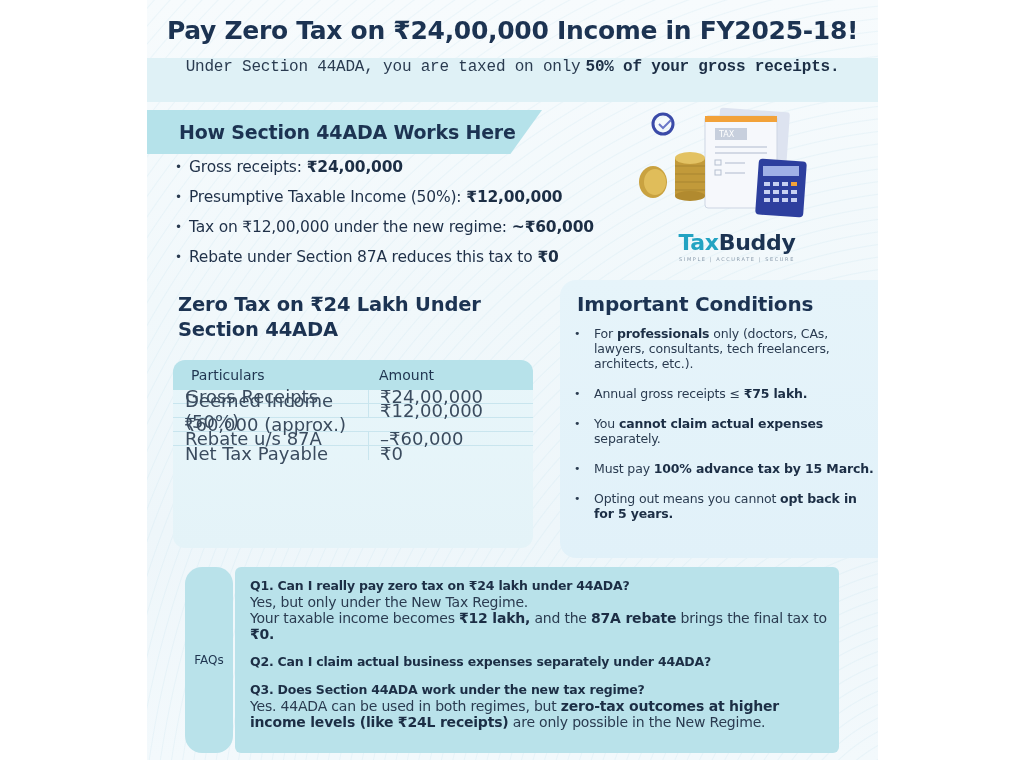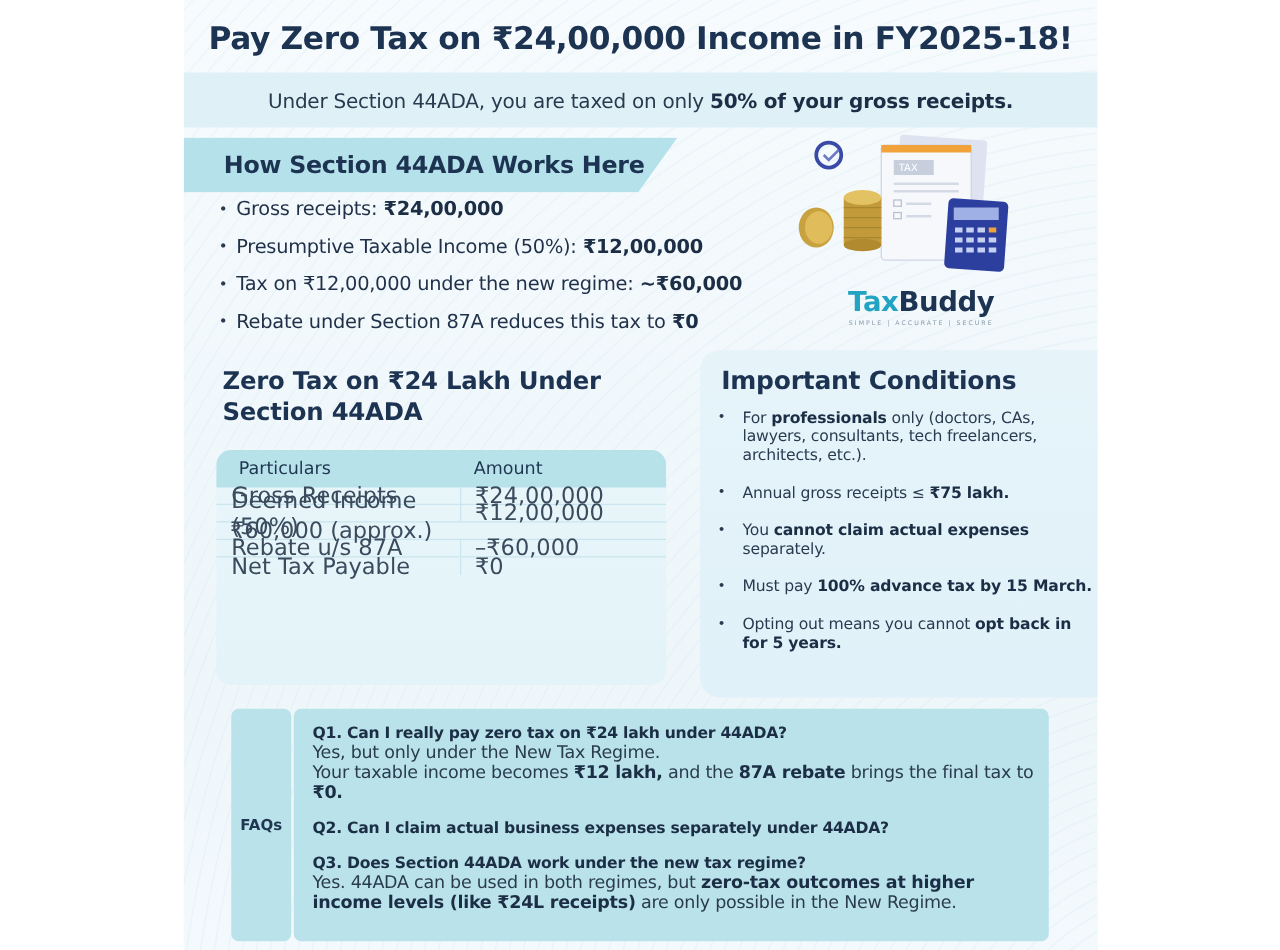--- a/index.html
+++ b/index.html
@@ -17,22 +17,22 @@
         repeating-radial-gradient(ellipse at 110% 120%, rgba(180,215,230,0.0) 0px, rgba(180,215,230,0.0) 9px, rgba(190,222,235,0.35) 10px, rgba(180,215,230,0.0) 11px);
       opacity: 0.6;
     }
 
     .title {
       position: absolute; left: 0; top: 16px; width: 731px; text-align: center;
       font-size: 25px; font-weight: bold; color: #1c3352; letter-spacing: -0.3px;
     }
     .subtitle-band {
       position: absolute; left: 0; top: 58px; width: 731px; height: 44px;
-      background: #dff1f6; display: flex; align-items: center; justify-content: center;
-      font-size: 16px; color: #2a3b50; letter-spacing: -0.2px;
+      background: #dff1f6; display: flex; justify-content: center;
+      font-size: 16px; color: #2a3b50; letter-spacing: -0.2px; font-family: Liberation Mono, monospace;
     }
     .subtitle-band b { font-weight: bold; color: #1c2e45; margin-left: 5px; }
 
     .how-band {
       position: absolute; left: 0; top: 110px; width: 395px; height: 44px;
       background: #b5e2ea;
       clip-path: polygon(0 0, 100% 0, 92% 100%, 0 100%);
       display: flex; align-items: center; padding-left: 32px;
       font-size: 19px; font-weight: bold; color: #1c3352; letter-spacing: -0.2px;
     }
@@ -87,23 +87,23 @@
     }
     .conditions ul { position: absolute; left: 14px; top: 46px; width: 300px; list-style: none; }
     .conditions li {
       display: flex; font-size: 12.5px; line-height: 15px; color: #2a3b50; margin-bottom: 15px; letter-spacing: -0.15px;
     }
     .conditions li .bullet { width: 20px; flex: none; font-size: 11px; }
     .conditions li .txt b { font-weight: bold; color: #1c2e45; }
 
     .faq-label {
       position: absolute; left: 38px; top: 567px; width: 48px; height: 186px;
-      border-radius: 6px; background: #b9e2ea;
+      border-radius: 17px; background: #b9e2ea;
       display: flex; align-items: center; justify-content: center;
-      font-size: 12px; font-weight: bold; color: #1f3550;
+      font-size: 12px; font-weight: normal; color: #1f3550;
     }
     .faq-box {
       position: absolute; left: 88px; top: 567px; width: 604px; height: 186px;
       border-radius: 6px; background: #b9e2ea; padding: 11px 0 0 15px;
     }
     .faq { margin-bottom: 12px; }
     .faq .q { font-size: 12.5px; font-weight: bold; color: #1c2e45; line-height: 16px; letter-spacing: -0.2px; }
     .faq .a { font-size: 14px; color: #2a3b50; line-height: 16px; letter-spacing: -0.2px; }
     .faq .a b { font-weight: bold; color: #1c2e45; }
   </style>

